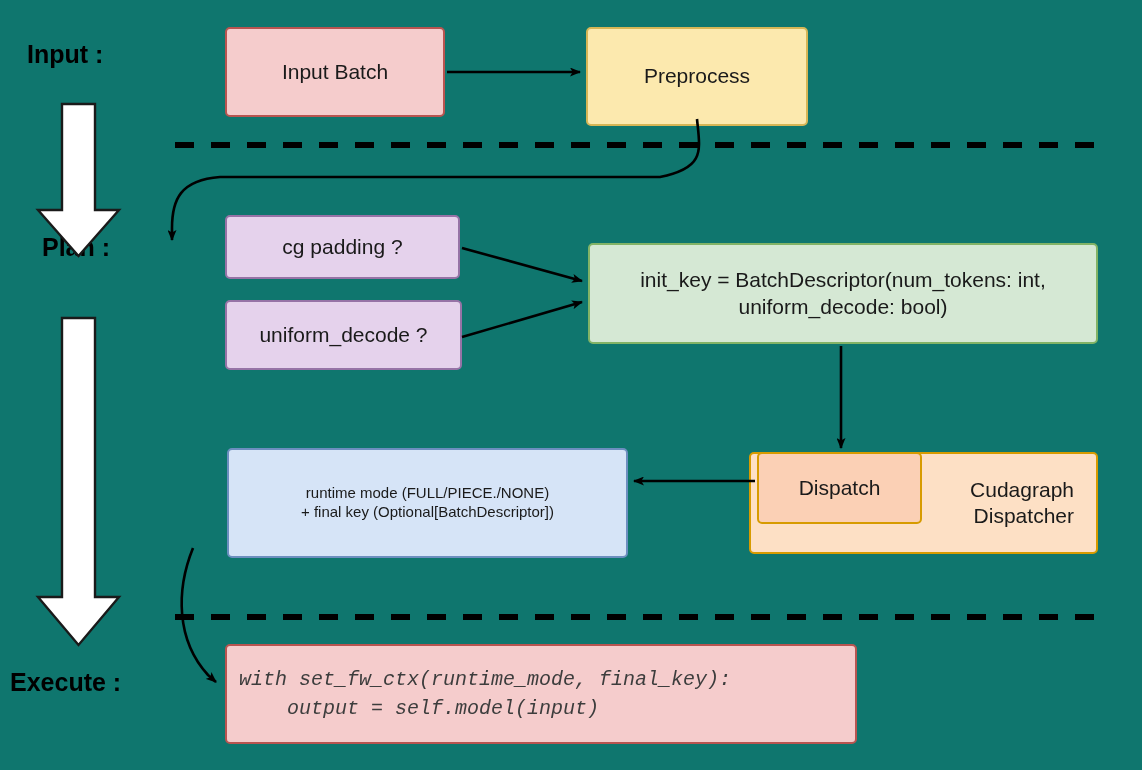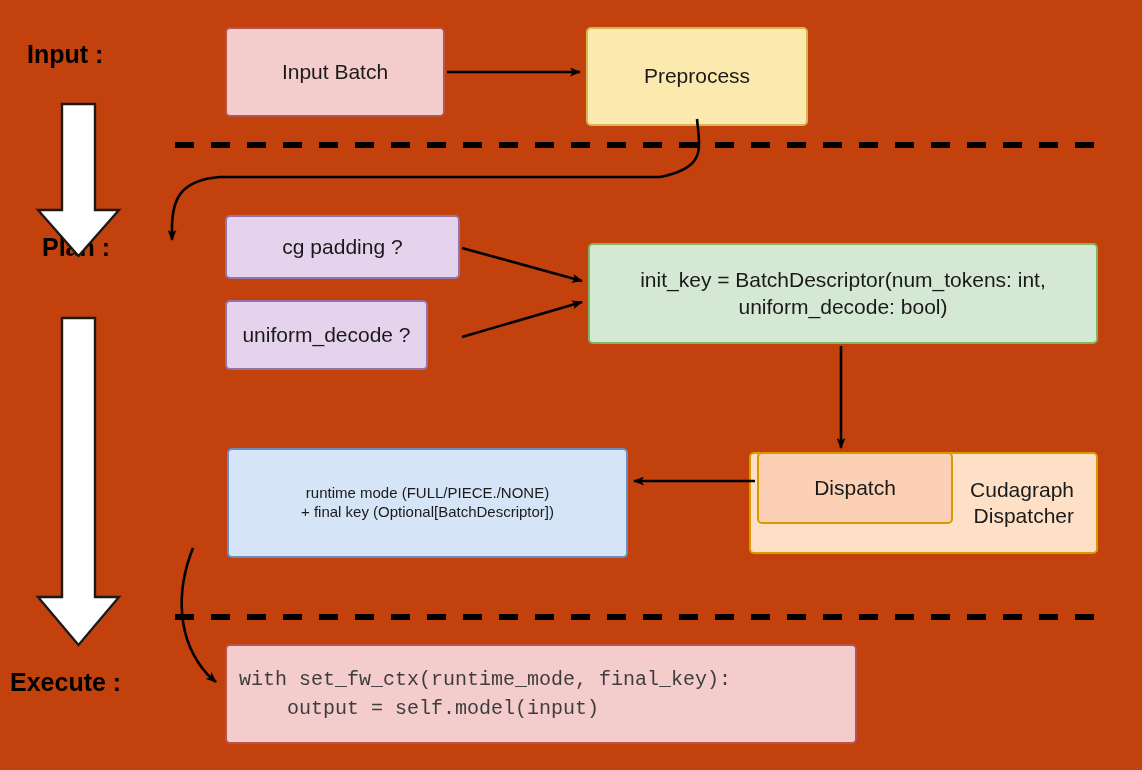--- a/index.html
+++ b/index.html
@@ -7,21 +7,21 @@
     padding: 0;
     background: #ffffff;
   }
   body {
     font-family: "Liberation Sans", sans-serif;
   }
   #canvas {
     position: relative;
     width: 1142px;
     height: 770px;
-    background: #c2410c;
+    background: #0f766e;
     overflow: hidden;
   }
   .stage-label {
     position: absolute;
     font-family: "Liberation Sans", sans-serif;
     font-weight: bold;
     font-size: 25px;
     color: #000000;
     white-space: nowrap;
     letter-spacing: 0px;
@@ -77,20 +77,21 @@
   .node-exec-code {
     background: #f5cccc;
     border-color: #b85450;
     font-family: "Liberation Mono", monospace;
     font-size: 20px;
     justify-content: flex-start;
     text-align: left;
     padding-left: 12px;
     color: #3d3d3d;
     line-height: 1.45;
+    font-style: italic;
   }
   .node-exec-code .txt { white-space: pre; }
   svg.overlay {
     position: absolute;
     left: 0;
     top: 0;
     width: 1142px;
     height: 770px;
     pointer-events: none;
   }
@@ -129,35 +130,35 @@
   </div>
 
   <div class="node node-preprocess" style="left:586px; top:27px; width:222px; height:99px;">
     <span class="txt">Preprocess</span>
   </div>
 
   <div class="node node-cg-padding" style="left:225px; top:215px; width:235px; height:64px;">
     <span class="txt">cg padding ?</span>
   </div>
 
-  <div class="node node-uniform-decode" style="left:225px; top:300px; width:203px; height:70px;">
+  <div class="node node-uniform-decode" style="left:225px; top:300px; width:237px; height:70px;">
     <span class="txt">uniform_decode ?</span>
   </div>
 
   <div class="node node-batch-descriptor" style="left:588px; top:243px; width:510px; height:101px; flex-direction:column;">
     <span class="txt">init_key = BatchDescriptor(num_tokens: int,</span>
     <span class="txt">uniform_decode: bool)</span>
   </div>
 
   <div class="node node-cudagraph-dispatcher" style="left:749px; top:452px; width:349px; height:102px; flex-direction:column; align-items:flex-end; justify-content:center;">
     <span class="txt">Cudagraph</span>
     <span class="txt">Dispatcher</span>
   </div>
 
-  <div class="node node-dispatch" style="left:757px; top:452px; width:196px; height:72px;">
+  <div class="node node-dispatch" style="left:757px; top:452px; width:165px; height:72px;">
     <span class="txt">Dispatch</span>
   </div>
 
   <div class="node node-runtime-mode" style="left:227px; top:448px; width:401px; height:110px; flex-direction:column;">
     <span class="txt">runtime mode (FULL/PIECE./NONE)</span>
     <span class="txt">+ final key (Optional[BatchDescriptor])</span>
   </div>
 
   <div class="node node-exec-code" style="left:225px; top:644px; width:632px; height:100px; flex-direction:column; align-items:flex-start; justify-content:center;">
     <span class="txt">with set_fw_ctx(runtime_mode, final_key):</span>

